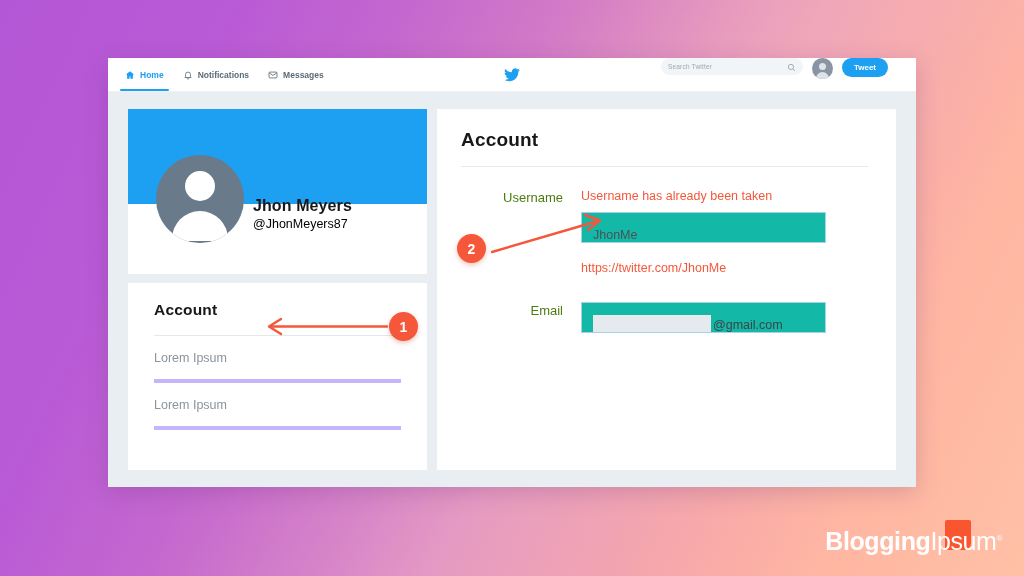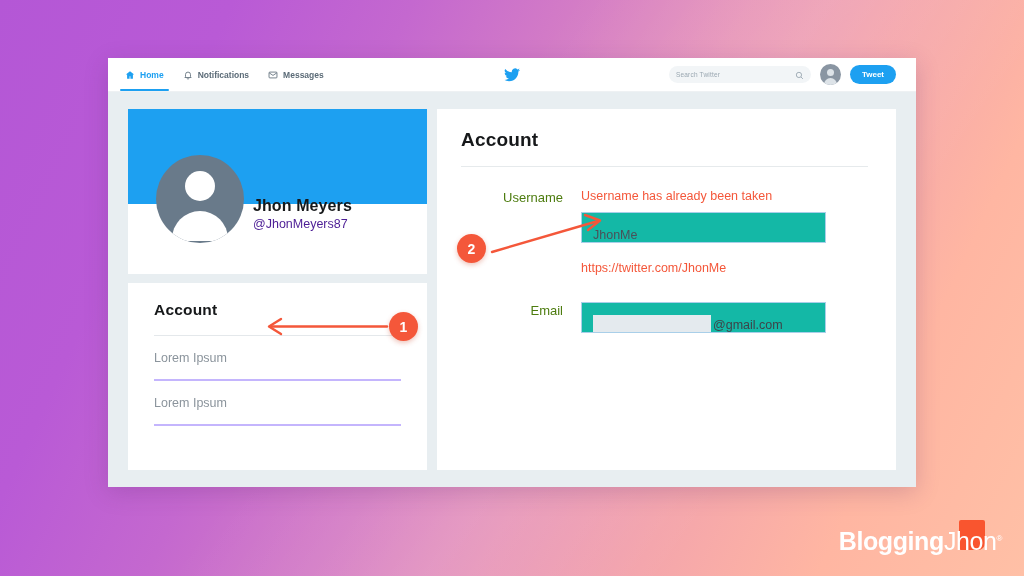--- a/index.html
+++ b/index.html
@@ -89,25 +89,25 @@
     position: absolute;
     left: 0; right: 0; top: 0;
     height: 33px;
     display: flex;
     align-items: center;
     justify-content: center;
     pointer-events: none;
   }
   .nav-right {
     position: absolute;
-    right: 20px;
+    right: 28px;
     top: 0;
     height: 33px;
     display: flex;
-    align-items: center;
+    align-items: flex-start;
     gap: 9px;
   }
   #search-box {
     width: 142px;
     height: 17px;
     background: #f2f5f7;
     border-radius: 9px;
     display: flex;
     align-items: center;
     padding: 0 7px;
@@ -214,21 +214,21 @@
     top: 88px;
   }
   #profile-name {
     font-size: 16px;
     font-weight: bold;
     color: #16181a;
     letter-spacing: .1px;
   }
   #profile-handle {
     font-size: 12.5px;
-    color: #4c1d95;
+    color: #000000;
     margin-top: 2px;
   }
   
   #menu-card {
     flex: 1;
     padding: 18px 26px 0 26px;
     box-sizing: border-box;
     position: relative;
   }
   #menu-title {
@@ -236,21 +236,21 @@
     font-weight: bold;
     color: #16181a;
     letter-spacing: .2px;
     padding-bottom: 16px;
     border-bottom: 1px solid #e4e8eb;
   }
   .menu-item {
     font-size: 12.5px;
     color: #8b949c;
     padding: 15px 0 14px 0;
-    border-bottom: 2px solid #c4b5fd;
+    border-bottom: 4px solid #c4b5fd;
     cursor: pointer;
   }
 
   
   #main-card {
     flex: 1;
     padding: 20px 28px 0 24px;
     box-sizing: border-box;
   }
   #main-title {
@@ -502,15 +502,15 @@
       <line x1="492" y1="252" x2="598" y2="221" stroke="#f4573a" stroke-width="2.4" stroke-linecap="round"></line>
       <polyline points="585,215 600,220.5 588,230" fill="none" stroke="#f4573a" stroke-width="2.4" stroke-linecap="round" stroke-linejoin="round"></polyline>
     </g>
   </svg>
 
   <div class="badge" id="badge-1">1</div>
   <div class="badge" id="badge-2">2</div>
 
   <div id="logo">
     <div id="logo-mark"></div>
-    <div id="logo-text"><span>Blogging</span><span class="thin">Jhon</span><span id="logo-tm">®</span></div>
+    <div id="logo-text"><span>Blogging</span><span class="thin">Ipsum</span><span id="logo-tm">®</span></div>
   </div>
 </div>
 
 </body></html>

